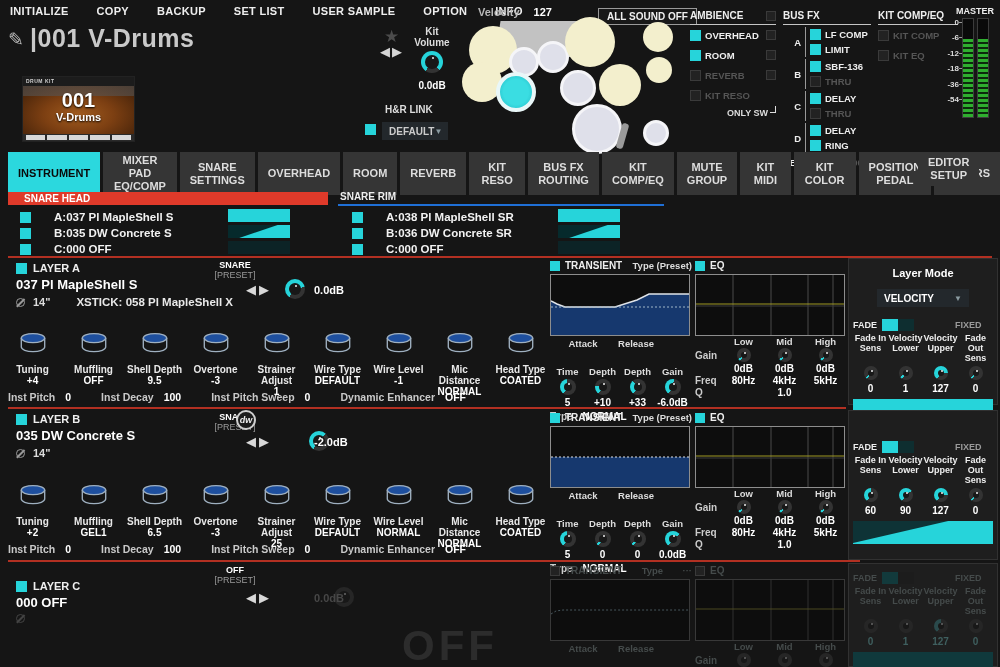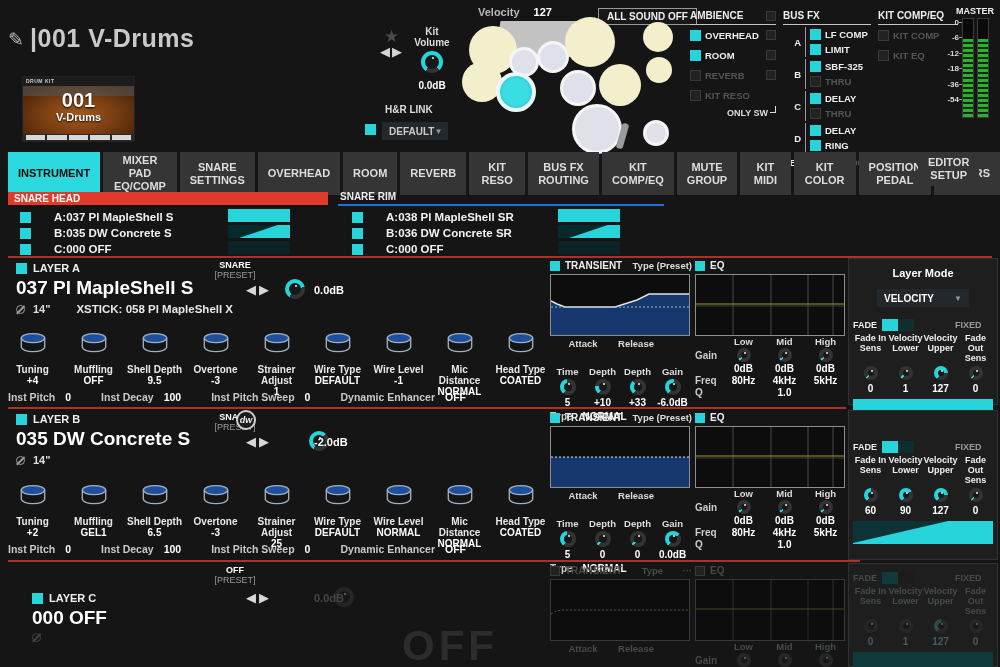--- a/index.html
+++ b/index.html
@@ -101,36 +101,36 @@
   .bars{display:flex;gap:3px;}
   .bar{width:12px;height:100px;border:1px solid #3c3c3c;background:
     linear-gradient(180deg,#0a0a0a 0 20%,transparent 20%),
     repeating-linear-gradient(180deg,#2fae2f 0 3px,#0c2a0c 3px 5px);background-color:#0a0a0a;}
   
   .tabs{left:8px;top:152px;display:flex;gap:3px;}
   .tab{background:#353535;color:#ddd;font-size:11px;font-weight:bold;min-height:34px;padding:2px 10px;display:flex;align-items:center;justify-content:center;text-align:center;white-space:pre-line;line-height:13px;}
   .tab.active{background:#2bd8de;color:#0a0a0a;}
   .edsetup{left:918px;top:152px;}
   
-  .sh-bar{left:8px;top:192px;width:320px;height:13px;background:#df3a2a;color:#fff;font-size:10px;font-weight:bold;padding:0 6px;line-height:13px;}
+  .sh-bar{left:8px;top:192px;width:320px;height:13px;background:#df3a2a;color:#fff;font-size:10px;font-weight:bold;padding:0 16px;line-height:13px;}
   .sr-title{left:340px;top:191px;font-size:10px;font-weight:bold;color:#eee;}
   .sr-line{left:338px;top:204px;width:326px;height:2px;background:#1f6fd6;}
   .snlist{display:flex;flex-direction:column;}
   .snrow{display:flex;align-items:center;gap:23px;height:16px;}
   .snrow .lbl{font-size:11.5px;font-weight:bold;color:#f2f2f2;}
   .gstack{width:62px;}
   .g{height:13px;margin-bottom:3px;}
   .g-full{background:#26d4da;}
   .g-ramp{background:#062a2c;position:relative;}
   .g-ramp::after{content:"";position:absolute;inset:0;background:#26d4da;clip-path:polygon(18% 100%,80% 0,100% 0,100% 100%);}
   .g-dim{background:#0c2326;}
   .redline{height:2px;background:#b23022;}
   
   .lcb-row{display:flex;gap:6px;align-items:center;font-size:11px;font-weight:bold;color:#eee;}
-  .linst{font-size:19px;font-weight:bold;color:#fff;margin-top:3px;}
+  .linst{font-size:13px;font-weight:bold;color:#fff;margin-top:3px;}
   .sizerow{display:flex;gap:8px;align-items:center;margin-top:4px;font-size:11px;font-weight:bold;color:#ddd;}
   .dia{width:9px;height:9px;border:1.5px solid #999;border-radius:50%;position:relative;flex:none;}
   .dia::after{content:"";position:absolute;left:-2px;top:3px;width:11px;height:1.5px;background:#999;transform:rotate(-45deg);}
   .xstick{font-size:11.5px;font-weight:bold;color:#e8e8e8;margin-left:18px;}
   .preset{width:70px;text-align:center;font-size:9px;line-height:10px;}
   .preset .p1{color:#fff;font-weight:bold;}
   .preset .p2{color:#9a9a9a;}
   .dwbadge{width:20px;height:20px;border-radius:50%;border:2px solid #cfcfcf;background:#1b1b1b;color:#eee;font-size:9px;font-style:italic;font-weight:bold;display:flex;align-items:center;justify-content:center;}
   .larrows{font-size:13px;color:#d8d8d8;letter-spacing:3px;}
   .lvol{font-size:11px;font-weight:bold;color:#fff;}
@@ -196,20 +196,30 @@
   .dimpanel .toggle i{background:#123a3c;}
   .dimvol{color:#474747 !important;}
   .watermark{font-size:42px;font-weight:bold;color:#2c2c2c;letter-spacing:4px;}
 </style>
 </head>
 <body>
 
 <div class="screen">
 
   
+  <div class="abs menu">
+
+  <span class="menu-item">INITIALIZE</span>
+      <span class="menu-item">COPY</span>
+      <span class="menu-item">BACKUP</span>
+      <span class="menu-item">SET LIST</span>
+      <span class="menu-item">USER SAMPLE</span>
+      <span class="menu-item">OPTION</span>
+      <span class="menu-item">INFO</span>
+    </div>
 
   
   <span class="abs pencil">✎</span>
   <div class="abs kit-name">|001 V-Drums</div>
   <span class="abs star">★</span>
   <span class="abs navarrows">◀▶</span>
   <div class="abs kitvol">
     <div class="lbl pre">Kit
 Volume</div>
     <span class="knob k22" style="--v:78%"></span>
@@ -319,21 +329,21 @@
             <span class="cb on"></span>
             <span class="lbl">LIMIT</span>
           </div>
       </div>
       </div>
     <div class="bfx-group">
         <div class="bfx-key">B</div>
       <div class="bfx-items">
         <div class="bfx-row on">
             <span class="cb on"></span>
-            <span class="lbl">SBF-325</span>
+            <span class="lbl">SBF-136</span>
           </div>
 
         <div class="bfx-row">
             <span class="cb"></span>
             <span class="lbl">THRU</span>
           </div>
       </div>
       </div>
     <div class="bfx-group">
         <div class="bfx-key">C</div>
@@ -1005,21 +1015,21 @@
         <span>90</span>
         <span>127</span>
         <span>0</span>
       </div>
     <div class="fgraph ramp" style="height:23px;"></div>
   </div>
 
   <div class="abs redline" style="left:8px;top:560px;width:852px;"></div>
 
   
-  <div class="abs" style="left:16px;top:592px;margin-left:16px;">
+  <div class="abs" style="left:16px;top:580px;">
     <div class="lcb-row">
         <span class="cb on"></span>
         <span>LAYER C</span>
       </div>
     <div class="linst">000 OFF</div>
     <div class="sizerow">
         <span class="dia" style="opacity:.35"></span>
       </div>
   </div>
   <div class="abs preset" style="left:200px;top:565px;">

